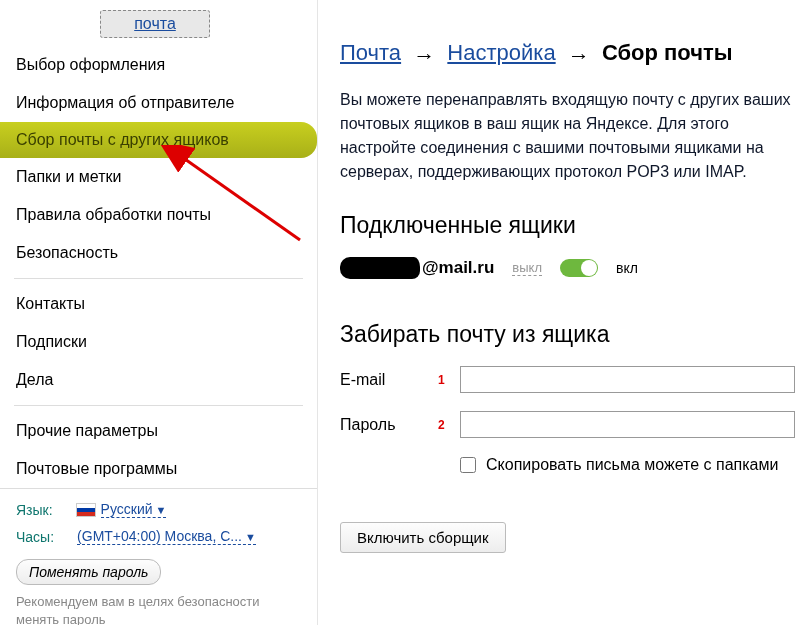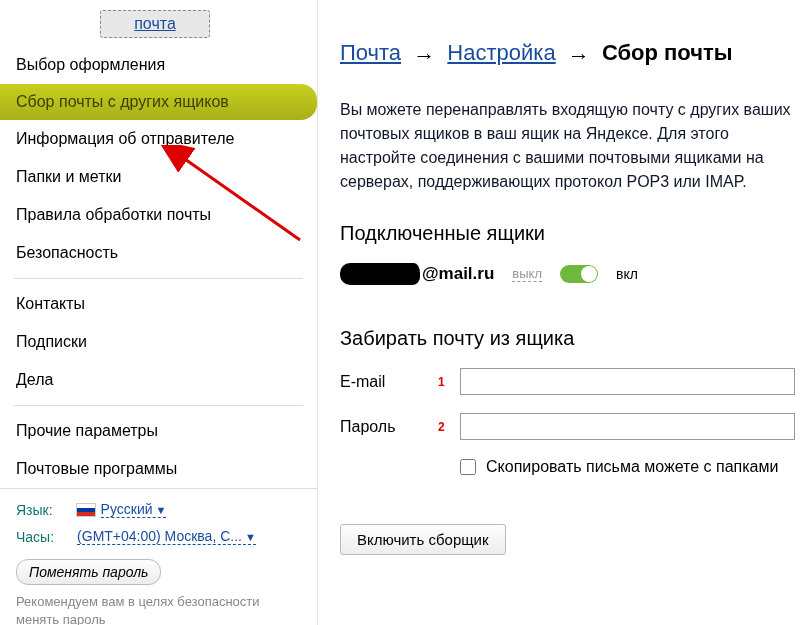--- a/index.html
+++ b/index.html
@@ -98,40 +98,40 @@
       line-height: 1.4;
     }
     
     
     .main {
       flex: 1;
       padding: 18px 12px 16px 22px;
     }
     .breadcrumb {
       font-size: 22px;
-      margin-bottom: 32px;
+      margin-bottom: 22px;
       margin-top: 22px;
     }
     .breadcrumb a {
       color: #1a4c9e;
       text-decoration: underline;
       cursor: pointer;
     }
     .breadcrumb .arrow { color: #000; margin: 0 6px; }
     .breadcrumb .current { color: #000; font-weight: bold; }
     
     .description {
       font-size: 16px;
       color: #0f172a;
       line-height: 1.5;
       margin-bottom: 28px;
     }
     
     .section-title {
-      font-size: 20px;
+      font-size: 23px;
       font-weight: normal;
       margin-bottom: 18px;
     }
     
     .mailbox-row {
       display: flex;
       align-items: center;
       gap: 18px;
       margin-bottom: 42px;
     }
@@ -218,22 +218,22 @@
     }
   </style>
 </head>
 <body>
 
 <div class="container">
   <div class="sidebar">
     <div class="pochta-tab">почта</div>
 
     <div class="nav-item">Выбор оформления</div>
+    <div class="nav-item">Информация об отправителе</div>
     <div class="nav-item active">Сбор почты с других ящиков</div>
-    <div class="nav-item">Информация об отправителе</div>
     <div class="nav-item">Папки и метки</div>
     <div class="nav-item">Правила обработки почты</div>
     <div class="nav-item">Безопасность</div>
 
     <div class="nav-divider"></div>
 
     <div class="nav-item">Контакты</div>
     <div class="nav-item">Подписки</div>
     <div class="nav-item">Дела</div>
 

